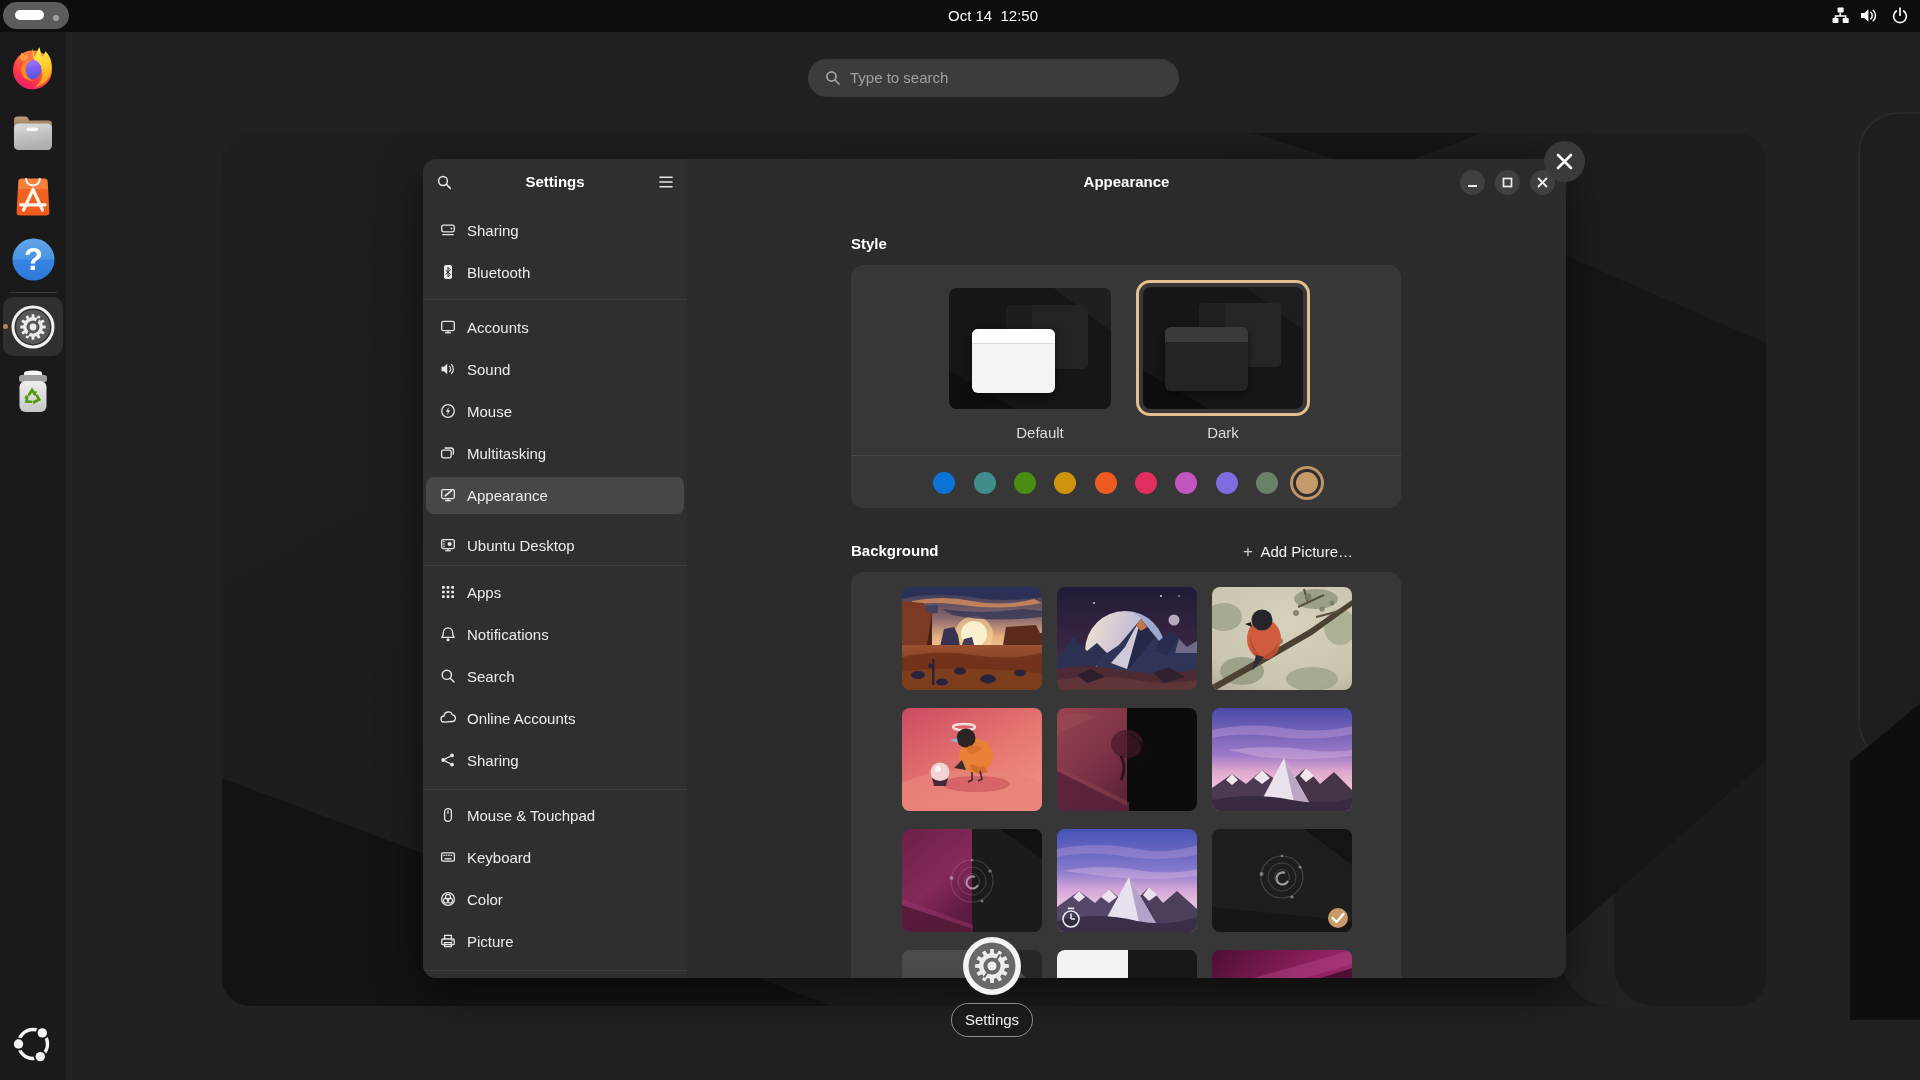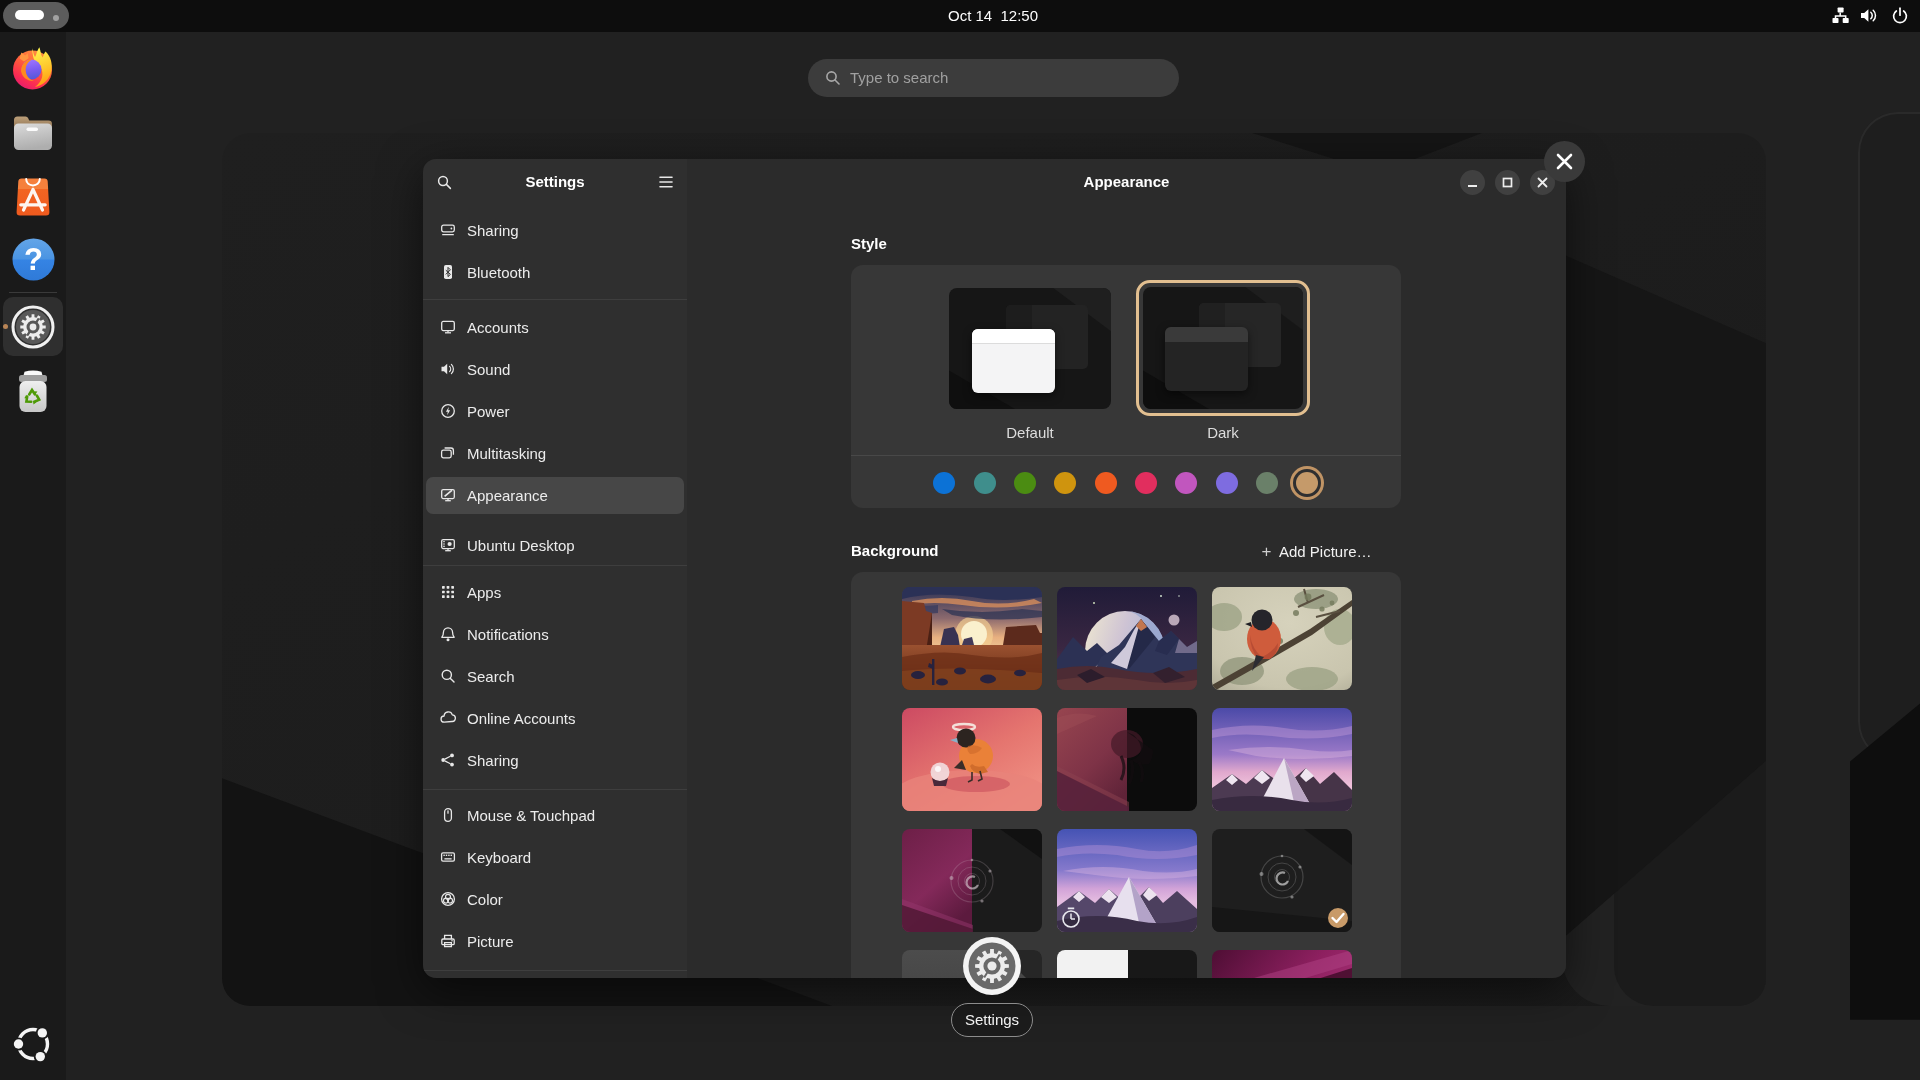--- a/index.html
+++ b/index.html
@@ -279,21 +279,21 @@
           <path d="M9.6 5.4 A3.7 3.7 0 0 1 9.6 10.6" fill="none" stroke="#e8e8e8" stroke-width="1.2" stroke-linecap="round"></path>
           <path d="M11.4 3.4 A6.3 6.3 0 0 1 11.4 12.6" fill="none" stroke="#e8e8e8" stroke-width="1.2" stroke-linecap="round"></path>
         </svg>
       <span>Sound</span>
     </div>
     <div class="srow" style="top:240px">
       <svg width="16" height="16" viewBox="0 0 16 16">
           <circle cx="8" cy="8" r="6.3" fill="none" stroke="#e8e8e8" stroke-width="1.3"></circle>
           <path d="M8.9 3.8 L5.9 8.7 L7.8 8.7 L7.1 12.2 L10.1 7.3 L8.2 7.3 Z" fill="#e8e8e8"></path>
         </svg>
-      <span>Power</span>
+      <span>Mouse</span>
     </div>
     <div class="srow" style="top:282px">
       <svg width="16" height="16" viewBox="0 0 16 16">
           <g fill="none" stroke="#e8e8e8" stroke-width="1.3">
             <path d="M4.6 3 L11 3 Q13.4 3 13.4 5.4 L13.4 9.8"></path>
             <rect x="1.6" y="5.2" width="9.6" height="7.6" rx="1.8"></rect>
           </g>
         </svg>
       <span>Multitasking</span>
     </div>
@@ -454,36 +454,36 @@
         <div style="position:absolute;left:4px;top:4px;width:160px;height:122px;border-radius:8px;background:#161616;overflow:hidden">
           <div style="position:absolute;right:0;top:0;width:74px;height:54px;background:#1e1e1e;clip-path:polygon(100% 0,22% 0,100% 80%)"></div>
           <div style="position:absolute;left:0;bottom:0;width:66px;height:48px;background:#0e0e0e;clip-path:polygon(0 20%,100% 100%,0 100%)"></div>
           <div style="position:absolute;left:56px;top:16px;width:82px;height:64px;border-radius:5px;background:#262626"></div>
           <div style="position:absolute;left:56px;top:16px;width:26px;height:64px;border-radius:5px 0 0 5px;background:#202020"></div>
           <div style="position:absolute;left:22px;top:40px;width:83px;height:64px;border-radius:6px;background:#242424;box-shadow:0 3px 8px rgba(0,0,0,.5)">
             <div style="position:absolute;left:0;top:0;width:83px;height:15px;border-radius:6px 6px 0 0;background:#3a3a3a"></div>
           </div>
         </div>
       </div>
-      <div class="thcap" style="left:98px;top:159px;width:162px">Default</div>
+      <div class="thcap" style="left:108px;top:159px;width:162px">Default</div>
       <div class="thcap" style="left:285px;top:159px;width:174px">Dark</div>
       <div style="position:absolute;left:0;top:190px;width:550px;height:1px;background:#484848"></div>
       <div class="dot" style="left:82px;background:#0c72d6"></div>
       <div class="dot" style="left:123px;background:#3f8e8c"></div>
       <div class="dot" style="left:163px;background:#4b8c12"></div>
       <div class="dot" style="left:203px;background:#cf940e"></div>
       <div class="dot" style="left:244px;background:#ef5a20"></div>
       <div class="dot" style="left:284px;background:#e12e5e"></div>
       <div class="dot" style="left:324px;background:#c156be"></div>
       <div class="dot" style="left:365px;background:#7e6ce0"></div>
       <div class="dot" style="left:405px;background:#6a8069"></div>
       <div class="dot" style="left:445px;background:#c59a6a;box-shadow:0 0 0 3px #2f2f30,0 0 0 6px #c09465"></div>
     </div>
     <div class="seclabel" style="left:164px;top:383px">Background</div>
-    <div style="position:absolute;left:556px;top:383px;width:147px;text-align:center;font-size:15px;color:#f2f2f2"><span style="color:#cecece;font-size:17px;font-weight:normal">+</span>&nbsp; Add Picture…</div>
+    <div style="position:absolute;left:556px;top:383px;width:147px;text-align:left;font-size:15px;color:#f2f2f2"><span style="color:#cecece;font-size:17px;font-weight:normal">+</span>&nbsp; Add Picture…</div>
     <div id="bgbox">
 
       <div class="th" style="left:51px;top:15px">
         <svg width="140" height="103" viewBox="0 0 140 103">
           <defs>
             <linearGradient id="t1sky" x1="0" y1="0" x2="0" y2="1">
                 <stop offset="0" stop-color="#2a3054"></stop>
                 <stop offset="0.45" stop-color="#8c6a6e"></stop>
                 <stop offset="0.72" stop-color="#e8b080"></stop>
                 <stop offset="1" stop-color="#f2d2a0"></stop>

